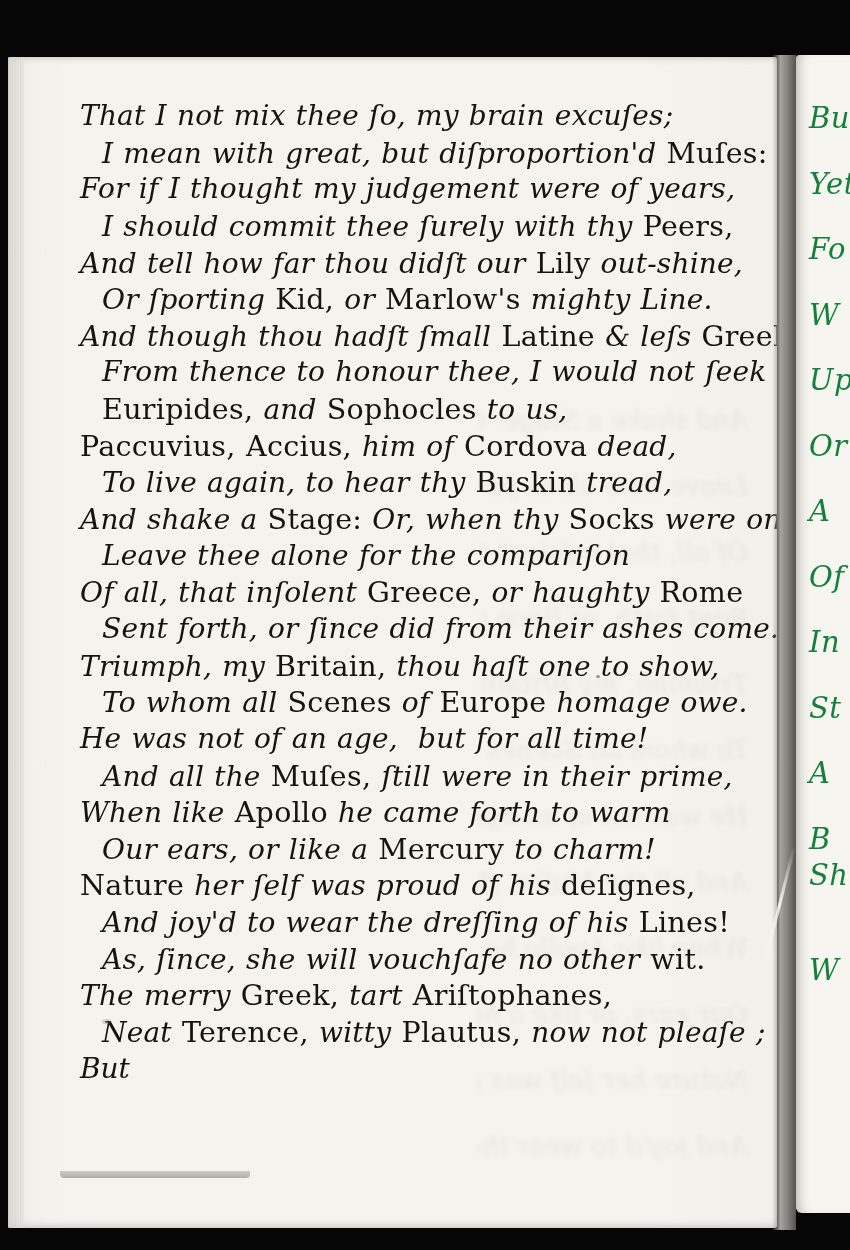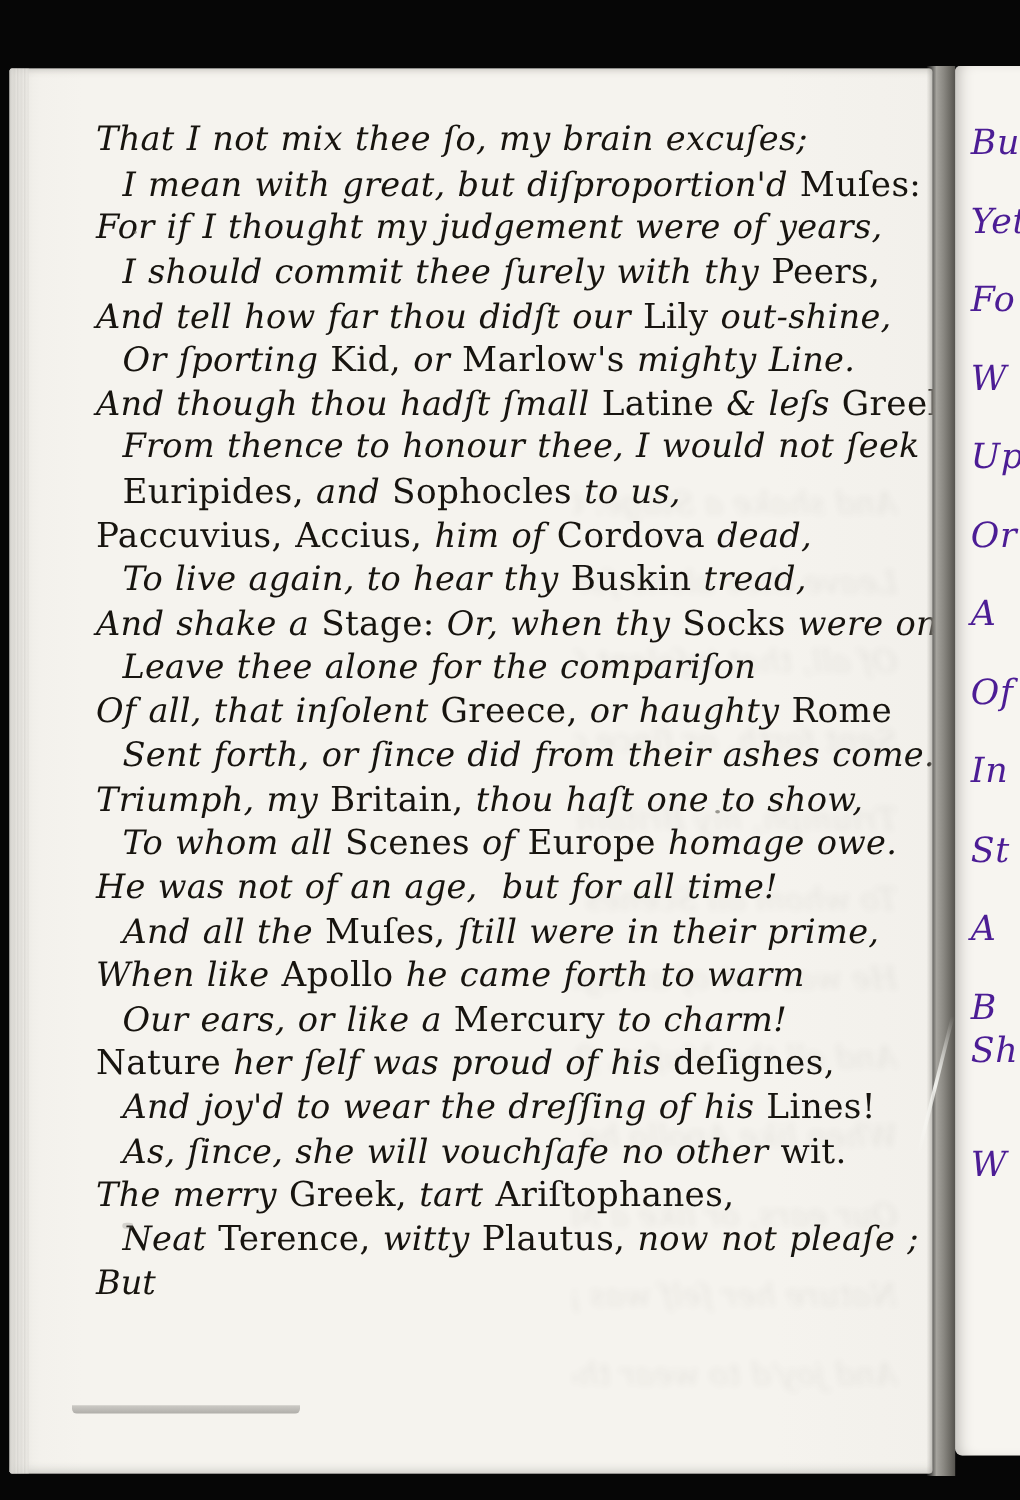--- a/index.html
+++ b/index.html
@@ -80,21 +80,21 @@
   
   .facing-page{
     position:absolute;left:796px;top:55px;width:54px;height:1158px;
     background:#f7f5f0;
     border-radius:4px 0 0 6px;
     box-shadow:inset 9px 0 12px -7px #b3b1ac;
     overflow:hidden;
   }
   .facing-page .frag{
     position:absolute;left:13px;
-    font-style:italic;font-size:29px;color:#4c1d95;
+    font-style:italic;font-size:29px;color:#15803d;
     white-space:nowrap;letter-spacing:.5px;
   }
 </style>
 </head>
 <body>
 
 <div class="stage">
 
   <div class="main-page">
     <div class="page-edge-left"></div>

